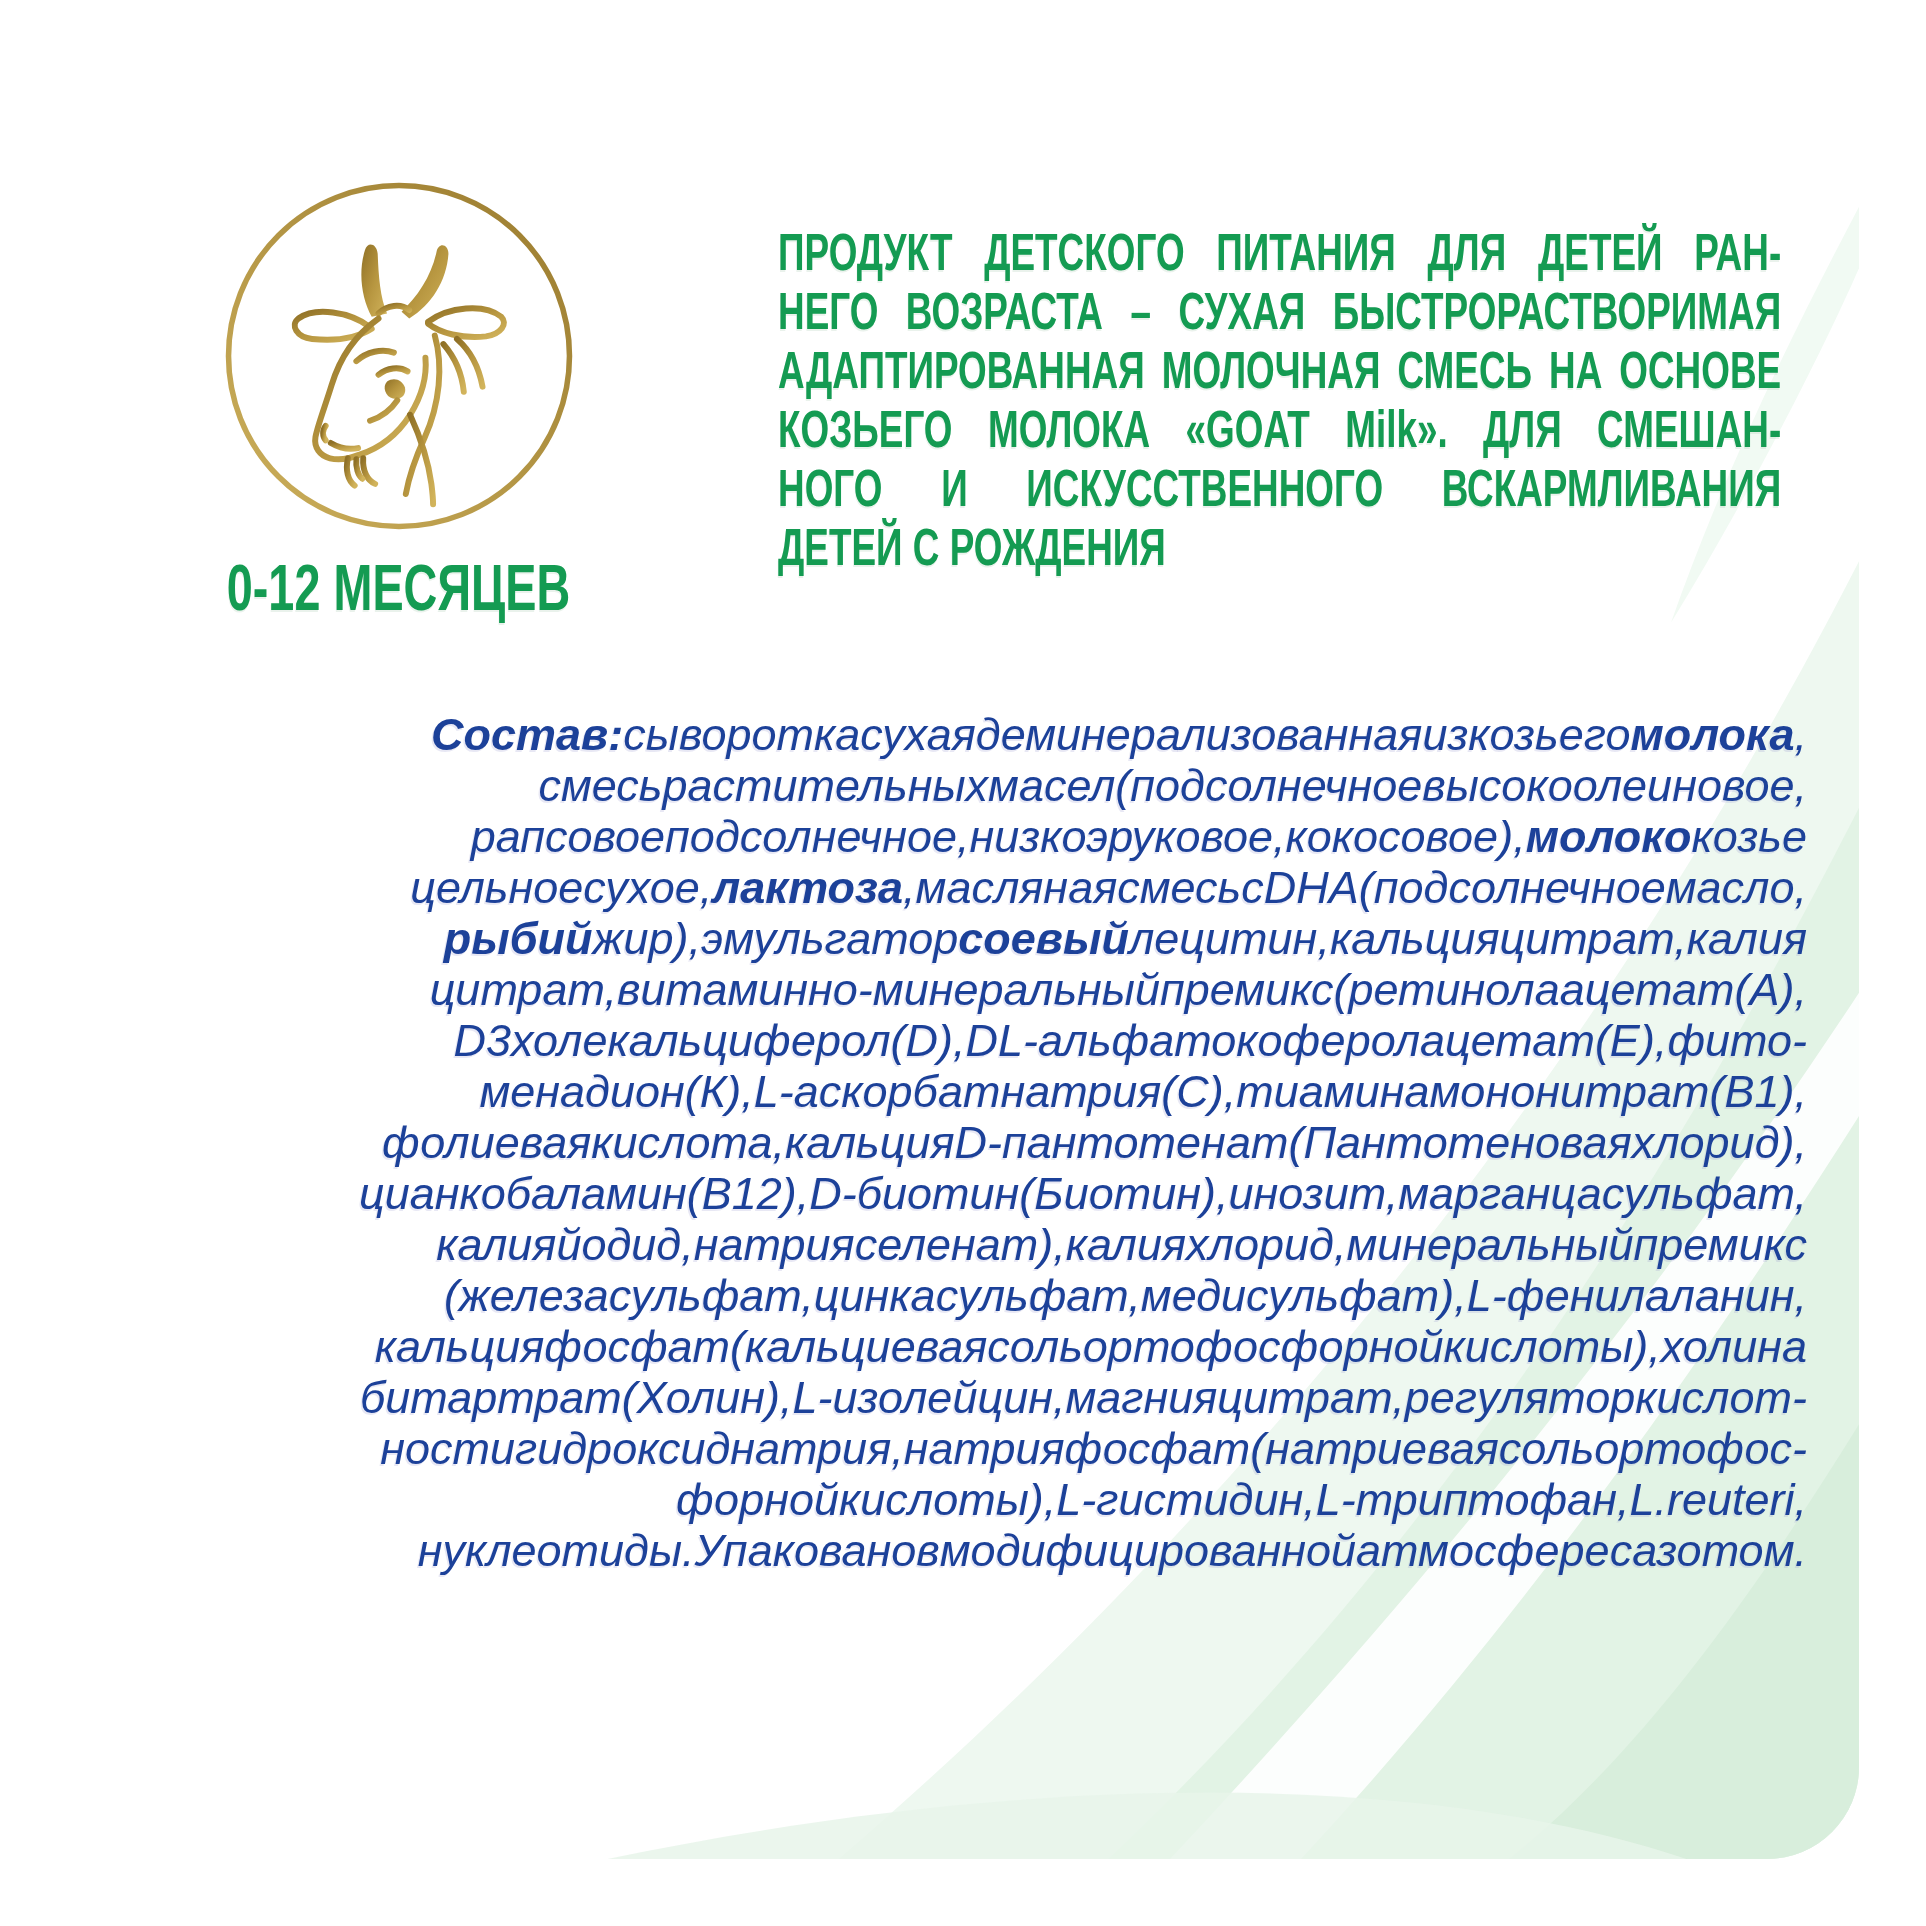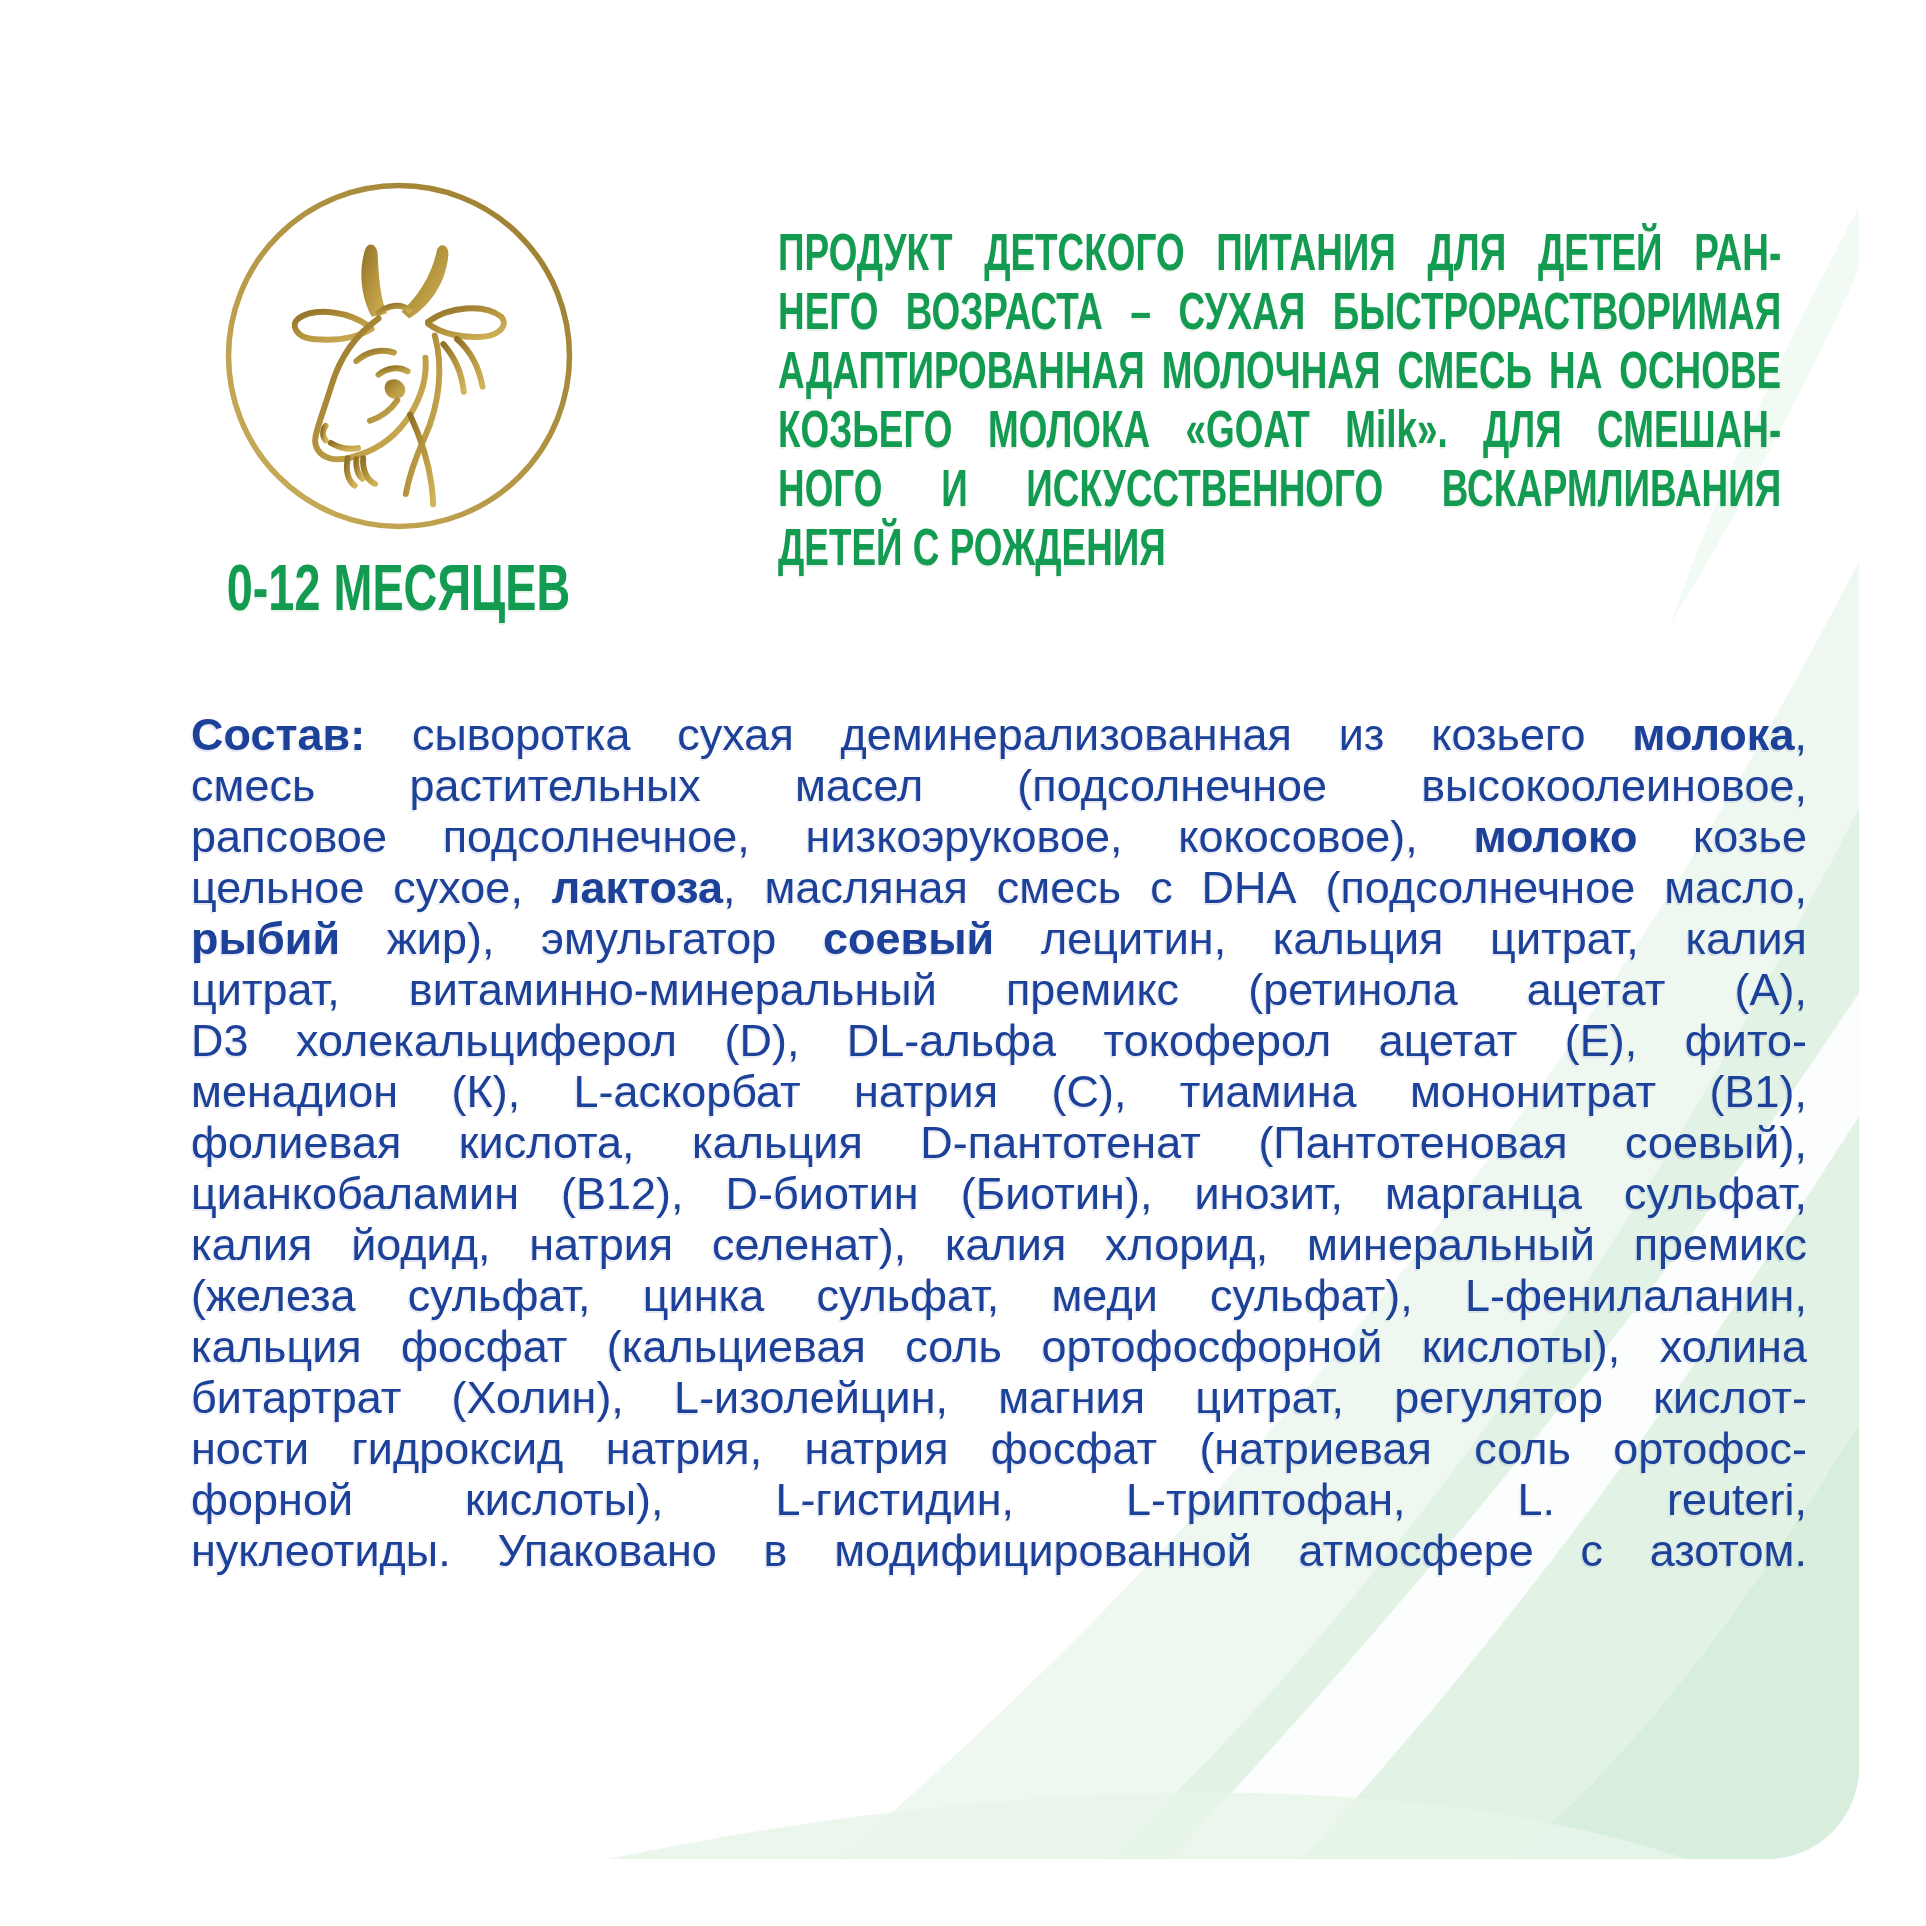--- a/index.html
+++ b/index.html
@@ -48,21 +48,21 @@
   .hline span{white-space:pre;}
 
   
   .comp{
     position:absolute;left:191px;top:709px;
     width:1616px;
     color:var(--blue,#1c4199);
     font-size:45px;font-weight:400;
     text-shadow:-1.5px 2.3px 0 rgba(150,148,205,0.22);
   }
-  .cline{display:flex;justify-content:space-between;height:51px;line-height:51px;}
+  .cline{display:flex;justify-content:flex-end;height:51px;line-height:51px;font-style:italic;}
   .cline .w{white-space:pre;}
   .b{font-weight:700;}
 </style>
 </head>
 <body>
 
 <div class="page">
 
   <div class="waves-clip">
     <svg viewBox="0 0 2324 2324">
@@ -241,21 +241,21 @@
         <span class="w"><span>тиамина</span></span>
         <span class="w"><span>мононитрат</span></span>
         <span class="w"><span>(В1),</span></span>
       </div>
       <div class="cline">
         <span class="w"><span>фолиевая</span></span>
         <span class="w"><span>кислота,</span></span>
         <span class="w"><span>кальция</span></span>
         <span class="w"><span>D-пантотенат</span></span>
         <span class="w"><span>(Пантотеновая</span></span>
-        <span class="w"><span>соевый),</span></span>
+        <span class="w"><span>хлорид),</span></span>
       </div>
       <div class="cline">
         <span class="w"><span>цианкобаламин</span></span>
         <span class="w"><span>(В12),</span></span>
         <span class="w"><span>D-биотин</span></span>
         <span class="w"><span>(Биотин),</span></span>
         <span class="w"><span>инозит,</span></span>
         <span class="w"><span>марганца</span></span>
         <span class="w"><span>сульфат,</span></span>
       </div>

